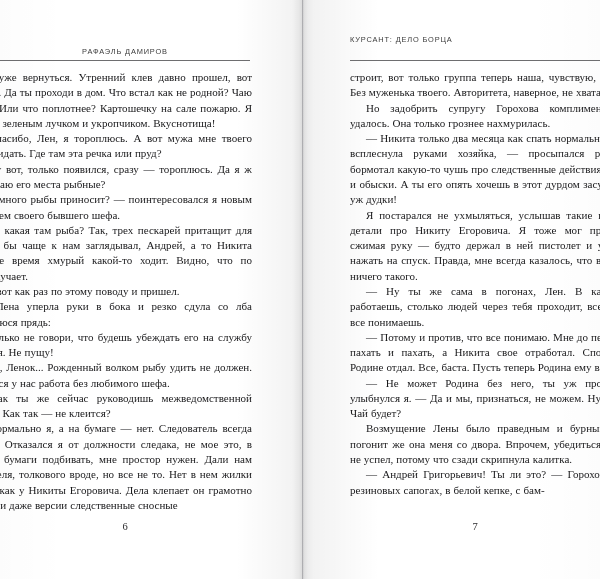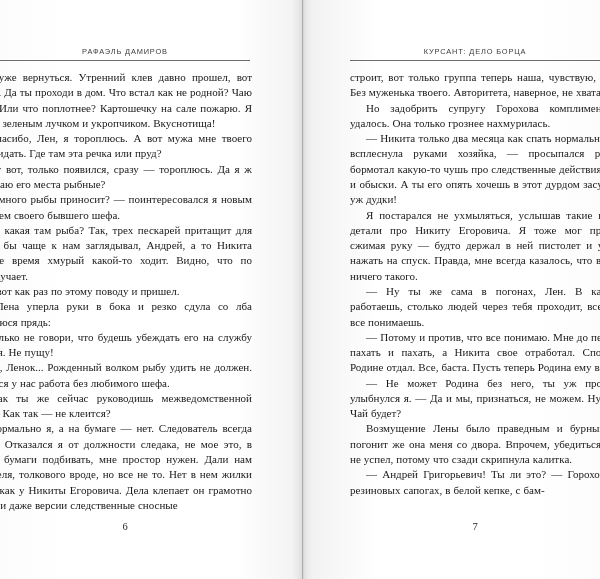--- a/index.html
+++ b/index.html
@@ -75,21 +75,21 @@
   
   .runhead {
     position: absolute;
     font-family: "Liberation Sans", sans-serif;
     font-size: 7.4px;
     letter-spacing: 0.85px;
     color: #3a3a3a;
     white-space: nowrap;
   }
   .runhead-left  { top: 47px; left: 0;    width: 250px; text-align: center; }
-  .runhead-right { top: 47px; left: 350px; width: 250px; text-align: center; }
+  .runhead-right { top: 35px; left: 350px; width: 250px; text-align: left; }
 
   .rule {
     position: absolute;
     height: 1px;
     background: #6e6e70;
     top: 60px;
   }
   .rule-left  { left: 0;   width: 250px; }
   .rule-right { left: 350px; width: 250px; }
 

